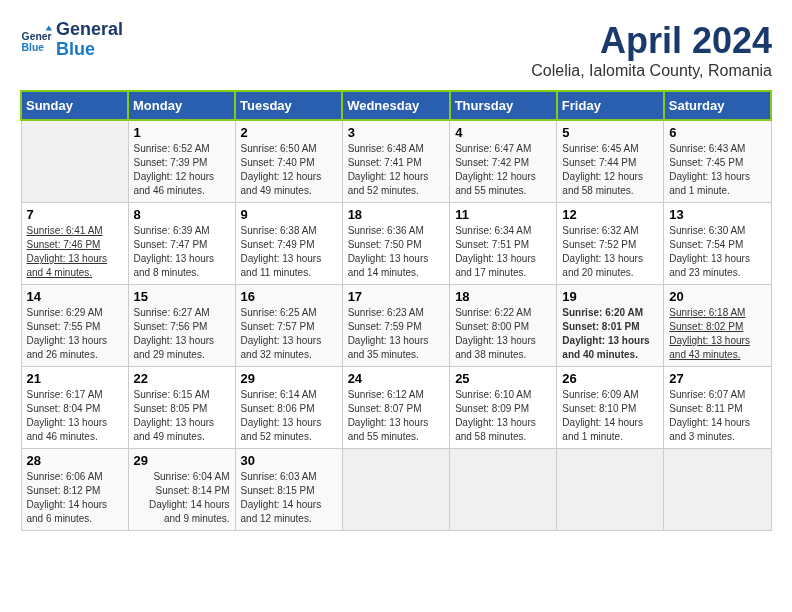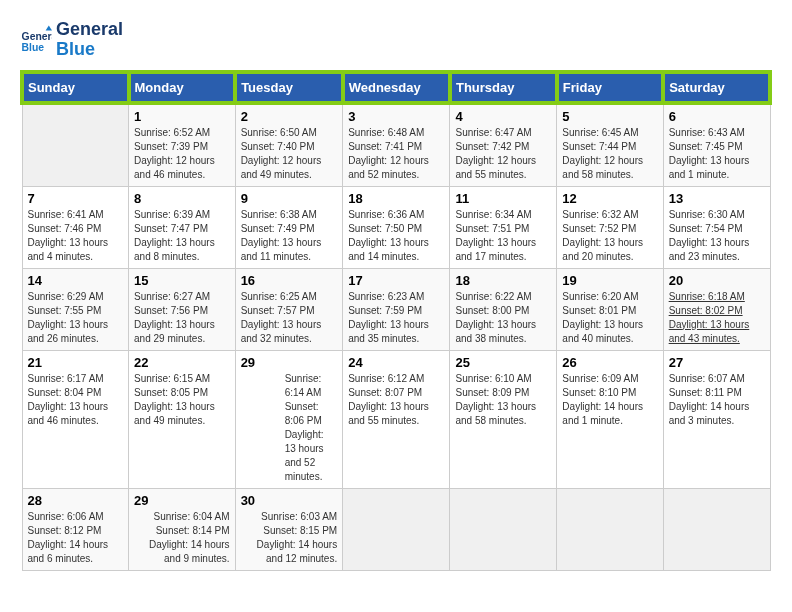--- a/index.html
+++ b/index.html
@@ -48,21 +48,21 @@
       border-collapse: collapse;
       font-size: 11px;
     }
     thead tr th {
       background-color: #2a5eae;
       color: #fff;
       padding: 6px 4px;
       text-align: left;
       font-size: 13px;
       font-weight: bold;
-      border: 4px solid #84cc16;
+      border: 2px solid #84cc16;
     }
     tbody tr td {
       border: 1px solid #ccc;
       vertical-align: top;
       padding: 4px 5px;
       height: 80px;
       width: 108px;
     }
     tbody tr td .day-num {
       font-size: 13px;
@@ -97,20 +97,22 @@
       <polygon points="32,8 40,8 36,2" fill="#1a7ac8"></polygon>
     </svg>
     <div>
       <div class="logo-text">
         <div>General</div>
         <div style="color:#1a7ac8;">Blue</div>
       </div>
     </div>
   </div>
   <div class="title-section">
+    <div class="calendar-title">April 2024</div>
+    <div class="calendar-subtitle">Colelia, Ialomita County, Romania</div>
   </div>
 </div>
 
 <table>
   <thead>
     <tr>
     <th>Sunday</th>
         <th>Monday</th>
         <th>Tuesday</th>
         <th>Wednesday</th>
@@ -161,21 +163,21 @@
           <span class="day-num">6</span>
           <div class="day-info" style="white-space: pre-line;">Sunrise: 6:43 AM
 Sunset: 7:45 PM
 Daylight: 13 hours
 and 1 minute.</div>
         </td>
       </tr>
       <tr>
         <td>
           <span class="day-num">7</span>
-          <div class="day-info" style="white-space: pre-line;">Sunrise: 6:41 AM
+          <div class="day-info" style="white-space: pre-line; text-decoration: underline;">Sunrise: 6:41 AM
 Sunset: 7:46 PM
 Daylight: 13 hours
 and 4 minutes.</div>
         </td>
         <td>
           <span class="day-num">8</span>
           <div class="day-info" style="white-space: pre-line;">Sunrise: 6:39 AM
 Sunset: 7:47 PM
 Daylight: 13 hours
 and 8 minutes.</div>
@@ -247,21 +249,21 @@
         </td>
         <td>
           <span class="day-num">18</span>
           <div class="day-info" style="white-space: pre-line;">Sunrise: 6:22 AM
 Sunset: 8:00 PM
 Daylight: 13 hours
 and 38 minutes.</div>
         </td>
         <td>
           <span class="day-num">19</span>
-          <div class="day-info" style="white-space: pre-line;">Sunrise: 6:20 AM
+          <div class="day-info" style="white-space: pre-line; font-weight: bold;">Sunrise: 6:20 AM
 Sunset: 8:01 PM
 Daylight: 13 hours
 and 40 minutes.</div>
         </td>
         <td>
           <span class="day-num">20</span>
           <div class="day-info" style="white-space: pre-line; text-decoration: underline;">Sunrise: 6:18 AM
 Sunset: 8:02 PM
 Daylight: 13 hours
 and 43 minutes.</div>
@@ -277,21 +279,21 @@
         </td>
         <td>
           <span class="day-num">22</span>
           <div class="day-info" style="white-space: pre-line;">Sunrise: 6:15 AM
 Sunset: 8:05 PM
 Daylight: 13 hours
 and 49 minutes.</div>
         </td>
         <td>
           <span class="day-num">29</span>
-          <div class="day-info" style="white-space: pre-line; margin-left: 44px;">Sunrise: 6:14 AM
+          <div class="day-info" style="white-space: pre-line;">Sunrise: 6:14 AM
 Sunset: 8:06 PM
 Daylight: 13 hours
 and 52 minutes.</div>
         </td>
         <td>
           <span class="day-num">24</span>
           <div class="day-info" style="white-space: pre-line;">Sunrise: 6:12 AM
 Sunset: 8:07 PM
 Daylight: 13 hours
 and 55 minutes.</div>
@@ -328,21 +330,21 @@
         </td>
         <td>
           <span class="day-num">29</span>
           <div class="day-info" style="white-space: pre-line; text-align: right;">Sunrise: 6:04 AM
 Sunset: 8:14 PM
 Daylight: 14 hours
 and 9 minutes.</div>
         </td>
         <td>
           <span class="day-num">30</span>
-          <div class="day-info" style="white-space: pre-line; text-align: right;">Sunrise: 6:03 AM
+          <div class="day-info" style="white-space: pre-line;">Sunrise: 6:03 AM
 Sunset: 8:15 PM
 Daylight: 14 hours
 and 12 minutes.</div>
         </td>
         <td class="empty-cell"></td>
         <td class="empty-cell"></td>
         <td class="empty-cell"></td>
         <td class="empty-cell"></td>
       </tr>
     </tbody>

